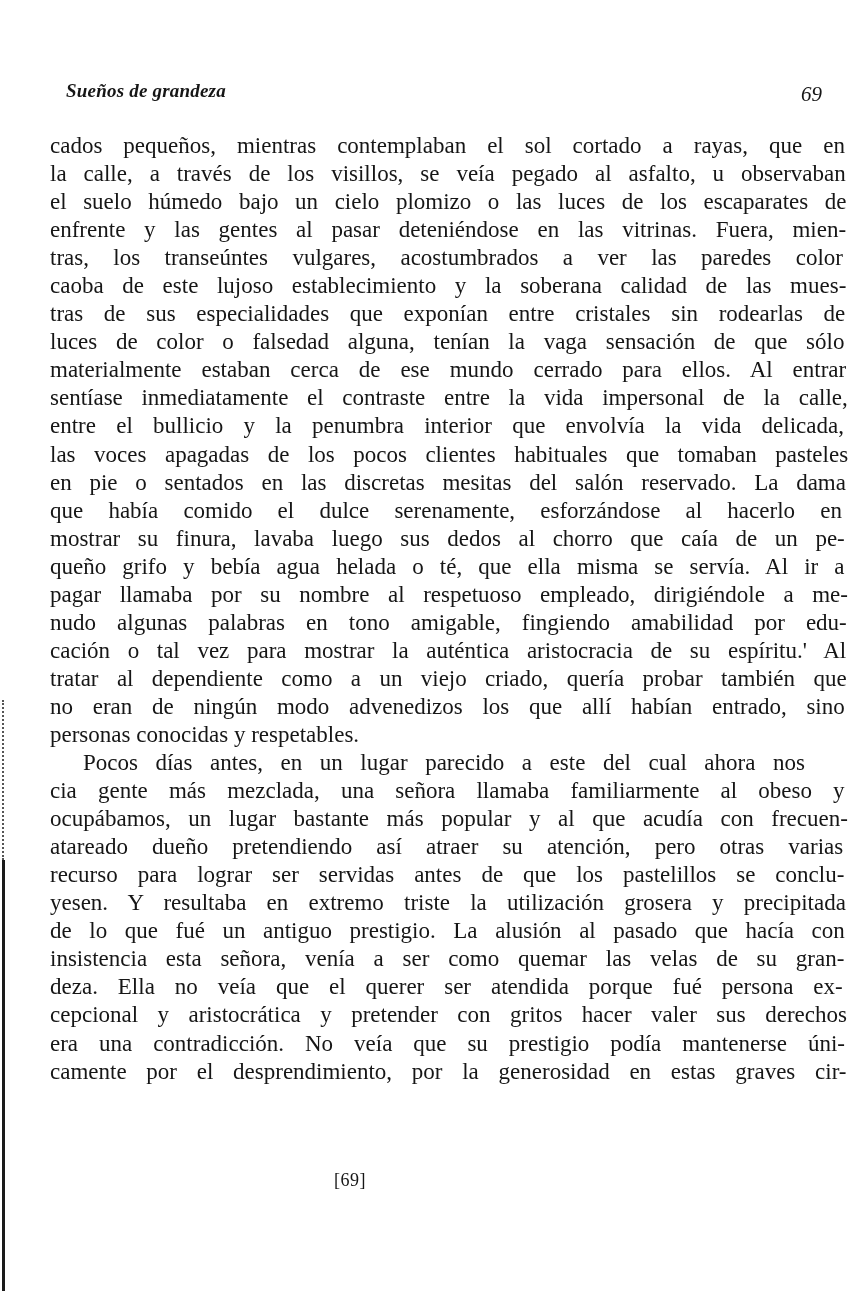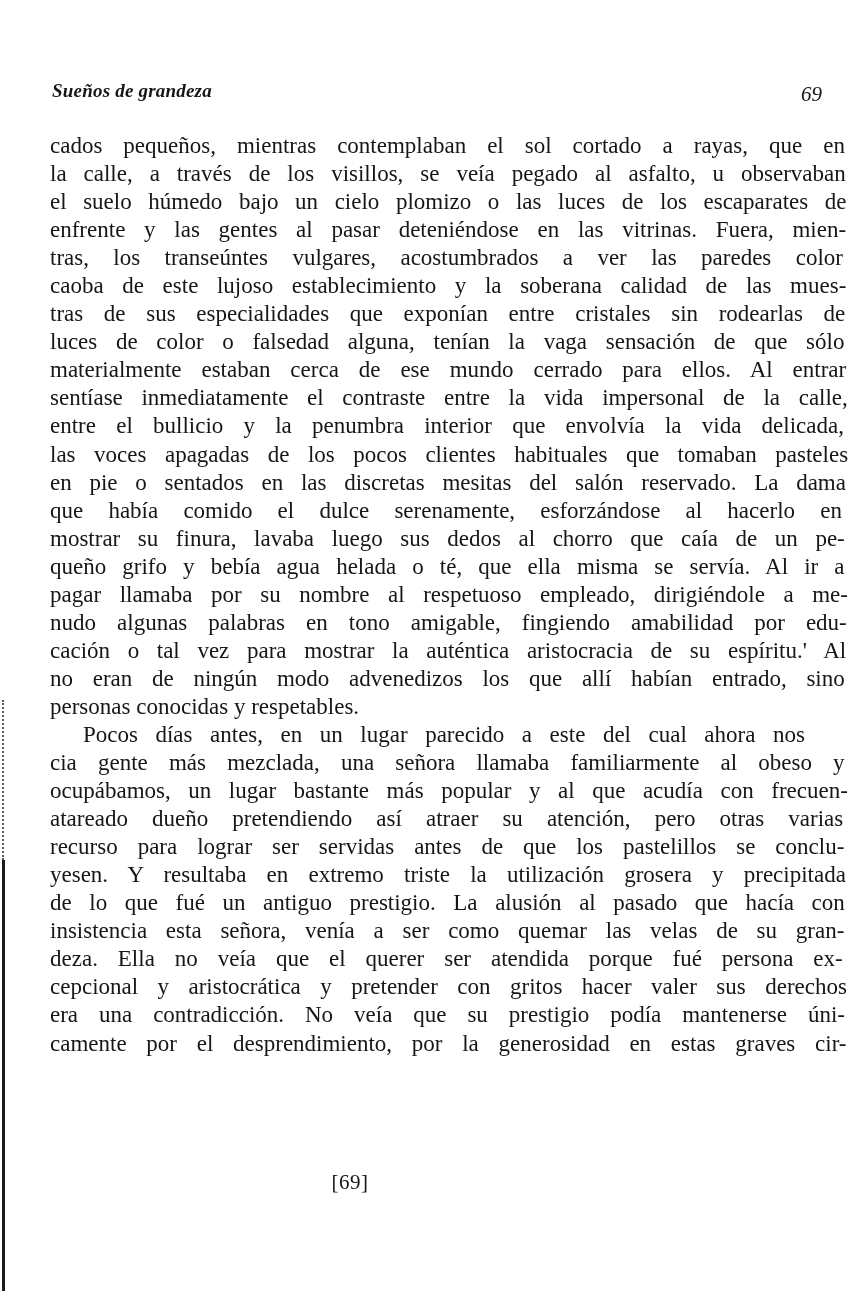--- a/index.html
+++ b/index.html
@@ -33,21 +33,21 @@
     }
     .running-head {
       position: absolute;
       left: 50px;
       top: 80px;
       width: 772px;
       height: 30px;
     }
     .running-title {
       position: absolute;
-      left: 2px;
+      left: 16px;
       top: 0;
       font-style: italic;
       font-weight: bold;
       font-size: 19px;
       letter-spacing: 0.2px;
     }
     .running-number {
       position: absolute;
       right: 0;
       top: 2px;
@@ -79,21 +79,21 @@
     }
     .line.indent {
       text-indent: 33px;
     }
     .folio {
       position: absolute;
       left: 0;
       width: 700px;
       top: 1170px;
       text-align: center;
-      font-size: 21px;
+      font-size: 18px;
       letter-spacing: 0.5px;
     }
   </style>
 </head>
 <body>
 
 <div class="scan-edge-dashed"></div>
 <div class="scan-edge-solid"></div>
 
 <header class="running-head">
@@ -115,20 +115,21 @@
     <span class="line" style="display: block; word-spacing: 12.92px;">sentíase inmediatamente el contraste entre la vida impersonal de la calle,</span>
     <span class="line" style="display: block; word-spacing: 14.47px;">entre el bullicio y la penumbra interior que envolvía la vida delicada,</span>
     <span class="line" style="display: block; word-spacing: 12.75px;">las voces apagadas de los pocos clientes habituales que tomaban pasteles</span>
     <span class="line" style="display: block; word-spacing: 11.99px;">en pie o sentados en las discretas mesitas del salón reservado. La dama</span>
     <span class="line" style="display: block; word-spacing: 19.45px;">que había comido el dulce serenamente, esforzándose al hacerlo en</span>
     <span class="line" style="display: block; word-spacing: 11.81px;">mostrar su finura, lavaba luego sus dedos al chorro que caía de un pe-</span>
     <span class="line" style="display: block; word-spacing: 10.35px;">queño grifo y bebía agua helada o té, que ella misma se servía. Al ir a</span>
     <span class="line" style="display: block; word-spacing: 12.8px;">pagar llamaba por su nombre al respetuoso empleado, dirigiéndole a me-</span>
     <span class="line" style="display: block; word-spacing: 15.29px;">nudo algunas palabras en tono amigable, fingiendo amabilidad por edu-</span>
     <span class="line" style="display: block; word-spacing: 11.88px;">cación o tal vez para mostrar la auténtica aristocracia de su espíritu.' Al</span>
+    <span class="line" style="display: block; word-spacing: 12.62px;">tratar al dependiente como a un viejo criado, quería probar también que</span>
     <span class="line" style="display: block; word-spacing: 13.95px;">no eran de ningún modo advenedizos los que allí habían entrado, sino</span>
     <span class="line last">personas conocidas y respetables.</span>
   </div>
   <div>
     <span class="line indent" style="display: block; word-spacing: 11.78px;">Pocos días antes, en un lugar parecido a este del cual ahora nos</span>
     <span class="line" style="display: block; word-spacing: 15.41px;">cia gente más mezclada, una señora llamaba familiarmente al obeso y</span>
     <span class="line" style="display: block; word-spacing: 11.8px;">ocupábamos, un lugar bastante más popular y al que acudía con frecuen-</span>
     <span class="line" style="display: block; word-spacing: 18.32px;">atareado dueño pretendiendo así atraer su atención, pero otras varias</span>
     <span class="line" style="display: block; word-spacing: 14.21px;">recurso para lograr ser servidas antes de que los pastelillos se conclu-</span>
     <span class="line" style="display: block; word-spacing: 14.43px;">yesen. Y resultaba en extremo triste la utilización grosera y precipitada</span>

